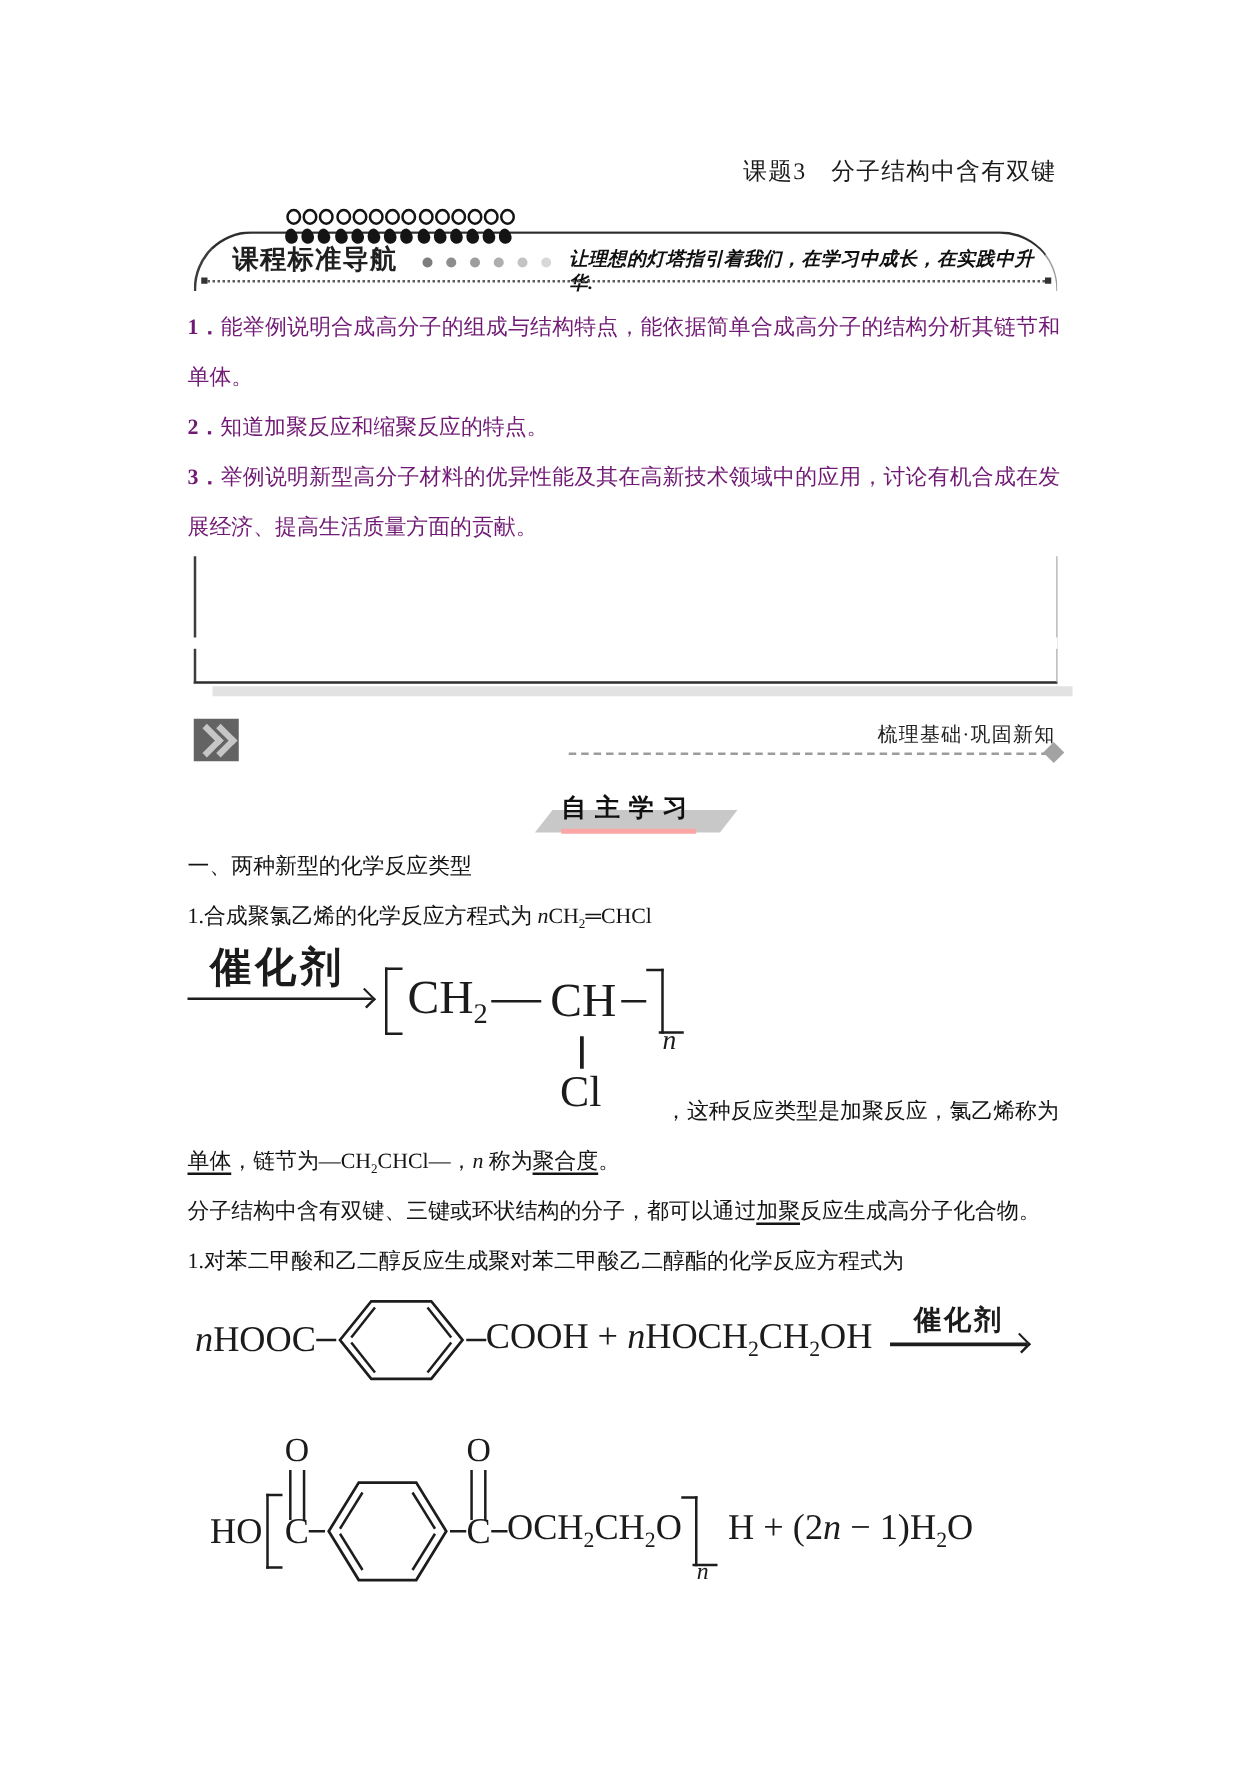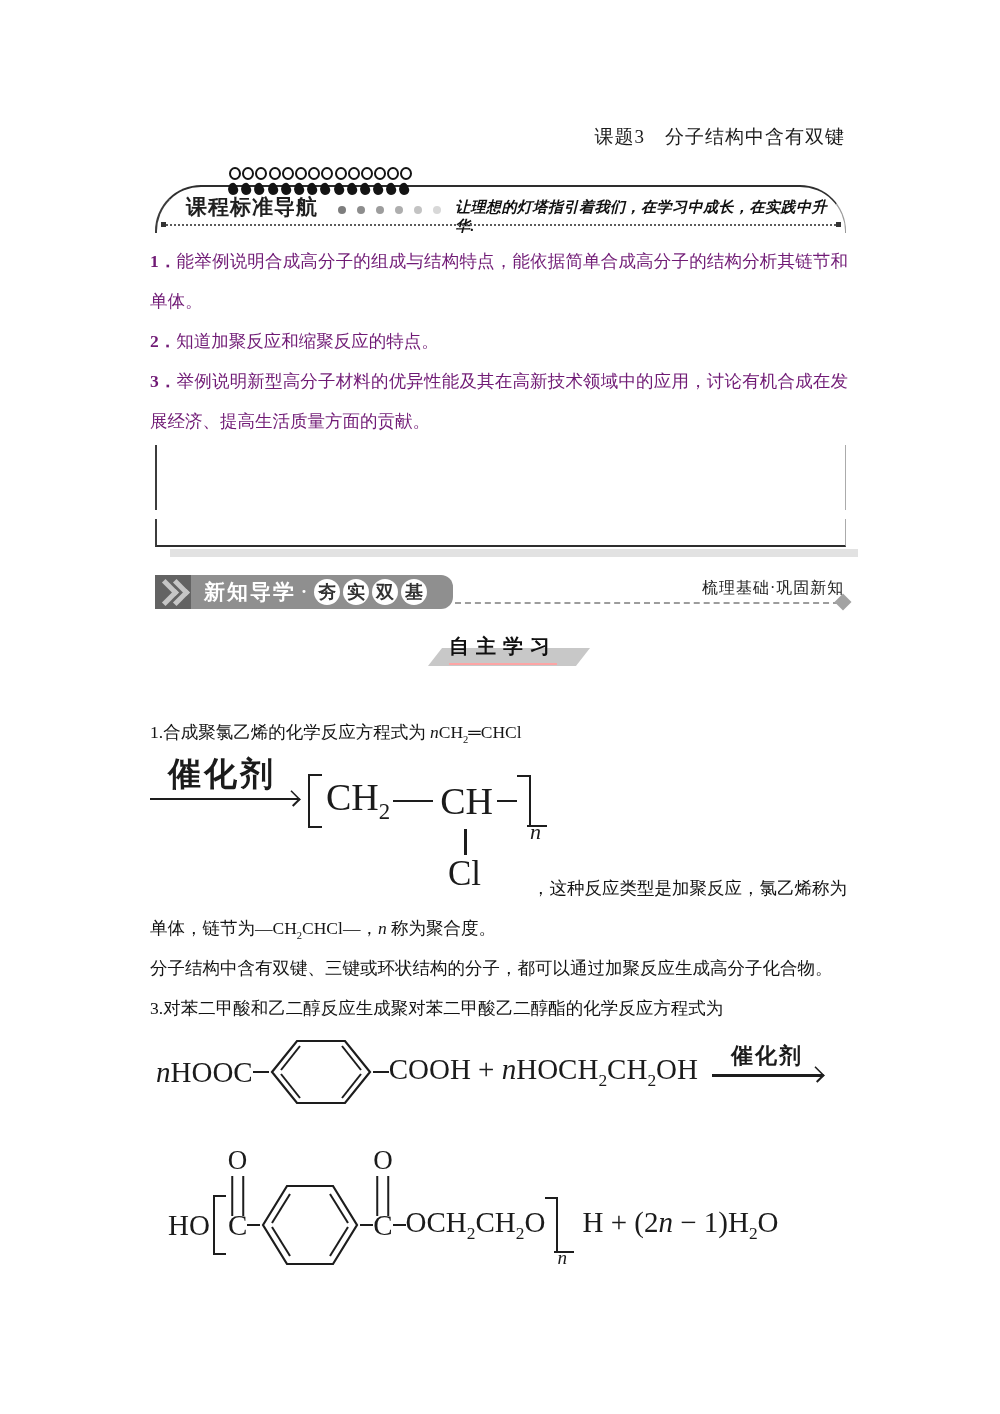--- a/index.html
+++ b/index.html
@@ -1,21 +1,21 @@
 <!DOCTYPE html>
 <html><head>
 <meta charset="utf-8">
 <style>
   html,body{margin:0;padding:0;background:#ffffff;}
   .page{position:relative;width:1000px;height:1414px;background:#fff;margin:0 auto;
         font-family:"Liberation Serif","DejaVu Serif",serif;color:#1b1b1b;overflow:hidden;}
   .abs{position:absolute;}
   .b{font-weight:bold;}
   .it{font-style:italic;}
-  .u{text-underline-offset:4px;text-decoration-thickness:1.5px;}
+  .u{text-decoration:underline;text-underline-offset:4px;text-decoration-thickness:1.5px;}
   sub{font-size:60%;}
 
   
   .header-title{right:155px;top:124px;font-size:19px;letter-spacing:1px;}
 
   
   .box-top{left:155px;top:185px;width:688px;height:46px;
            border-top:2px solid #2e2e2e;border-left:2px solid #3c3c3c;border-right:1.5px solid #9a9a9a;
            border-radius:46px 46px 0 0;}
   .box-bottom{left:155px;top:445px;width:688px;height:100px;
@@ -63,21 +63,21 @@
   .circle-char{width:26px;height:26px;border-radius:50%;background:#fff;color:#323232;
                font-family:"Liberation Sans","DejaVu Sans",sans-serif;font-weight:bold;font-size:18px;
                display:flex;align-items:center;justify-content:center;margin-left:3px;}
   .dash-line{left:455px;top:602px;width:384px;border-top:2px dashed #9c9c9c;}
   .right-note{left:702px;top:578px;font-size:16px;font-weight:normal;color:#222;letter-spacing:1px;}
   .diamond{left:837px;top:596px;width:12px;height:12px;background:#a3a3a3;transform:rotate(45deg);}
 
   
   .para{left:435px;top:648px;width:148px;height:18px;background:#c8c8c8;transform:skewX(-38deg);}
   .zizhu{left:449px;top:633px;font-family:"Liberation Sans","DejaVu Sans",sans-serif;font-weight:bold;
-         font-size:20px;letter-spacing:7px;color:#101010;border-bottom:2px solid #fca5a5;padding-bottom:3px;}
+         font-size:20px;letter-spacing:7px;color:#101010;border-bottom:4px solid #fca5a5;padding-bottom:3px;}
 
   
   .cline{left:150px;width:700px;font-size:17.5px;color:#141414;}
   .h-one{top:680px;}
   .item1{top:720px;}
   .after-eq1{left:532px;top:876px;width:320px;}
   .line-monomer{top:916px;}
   .line-molecule{top:956px;}
   .item2{top:996px;}
 
@@ -174,35 +174,28 @@
   <div class="abs objectives">
     <p><span class="b">1．</span><span>能举例说明合成高分子的组成与结构特点，能依据简单合成高分子的结构分析其链节和单体。</span></p>
     <p><span class="b">2．</span><span>知道加聚反应和缩聚反应的特点。</span></p>
     <p><span class="b">3．</span><span>举例说明新型高分子材料的优异性能及其在高新技术领域中的应用，讨论有机合成在发展经济、提高生活质量方面的贡献。</span></p>
   </div>
 
   <div class="abs chev-box">
     <span class="chev chev1"></span>
     <span class="chev chev2"></span>
   </div>
-  <div class="abs banner">
-    <span class="ttl">新知导学</span>
-    <span class="sep">·</span>
-    <span class="circle-char">夯</span>
-    <span class="circle-char">实</span>
-    <span class="circle-char">双</span>
-    <span class="circle-char">基</span>
-  </div>
   <div class="abs dash-line"></div>
   <div class="abs right-note">梳理基础·巩固新知</div>
   <div class="abs diamond"></div>
 
   <div class="abs para"></div>
   <div class="abs zizhu">自主学习</div>
 
+  <div class="abs cline h-one">一、两种新型的化学反应类型</div>
   <div class="abs cline item1"><span>1.合成聚氯乙烯的化学反应方程式为 </span><span class="it">n</span><span>CH</span><sub>2</sub><span>═CHCl</span></div>
 
   <div class="abs eq1">
     <div class="abs cat1">催化剂</div>
     <div class="abs arrow arrow1"></div>
     <div class="abs poly">
       <span class="lb"></span>
       <span class="fml"><span>CH</span><sub>2</sub></span>
       <span class="bond bond-a"></span>
       <span class="fml"><span>CH</span></span>
@@ -212,21 +205,21 @@
         <span class="nsub">n</span>
       </span>
     </div>
     <div class="abs vline1"></div>
     <div class="abs cl">Cl</div>
   </div>
 
   <div class="abs cline after-eq1"><span>，这种反应类型是加聚反应，氯乙烯称为</span></div>
   <div class="abs cline line-monomer"><span class="u">单体</span><span>，链节为—CH</span><sub>2</sub><span>CHCl—，</span><span class="it">n</span><span> 称为</span><span class="u">聚合度</span><span>。</span></div>
   <div class="abs cline line-molecule"><span>分子结构中含有双键、三键或环状结构的分子，都可以通过</span><span class="u">加聚</span><span>反应生成高分子化合物。</span></div>
-  <div class="abs cline item2"><span>3.对苯二甲酸和乙二醇反应生成聚对苯二甲酸乙二醇酯的化学反应方程式为</span></div>
+  <div class="abs cline item2"><span>1.对苯二甲酸和乙二醇反应生成聚对苯二甲酸乙二醇酯的化学反应方程式为</span></div>
 
   <div class="abs eq2a">
     <span class="f28"><span class="it">n</span><span>HOOC</span></span>
     <span class="bond bond-c"></span>
     <span class="ring-wrap">
       <svg width="104" height="70" viewBox="0 0 104 70">
         <polygon points="3,35 28,4 76,4 101,35 76,66 28,66" fill="none" stroke="#1d1d1d" stroke-width="2.2"></polygon>
         <line x1="12" y1="33" x2="31" y2="9" stroke="#1d1d1d" stroke-width="2"></line>
         <line x1="73" y1="9" x2="92" y2="33" stroke="#1d1d1d" stroke-width="2"></line>
         <line x1="12" y1="37" x2="31" y2="61" stroke="#1d1d1d" stroke-width="2"></line>

